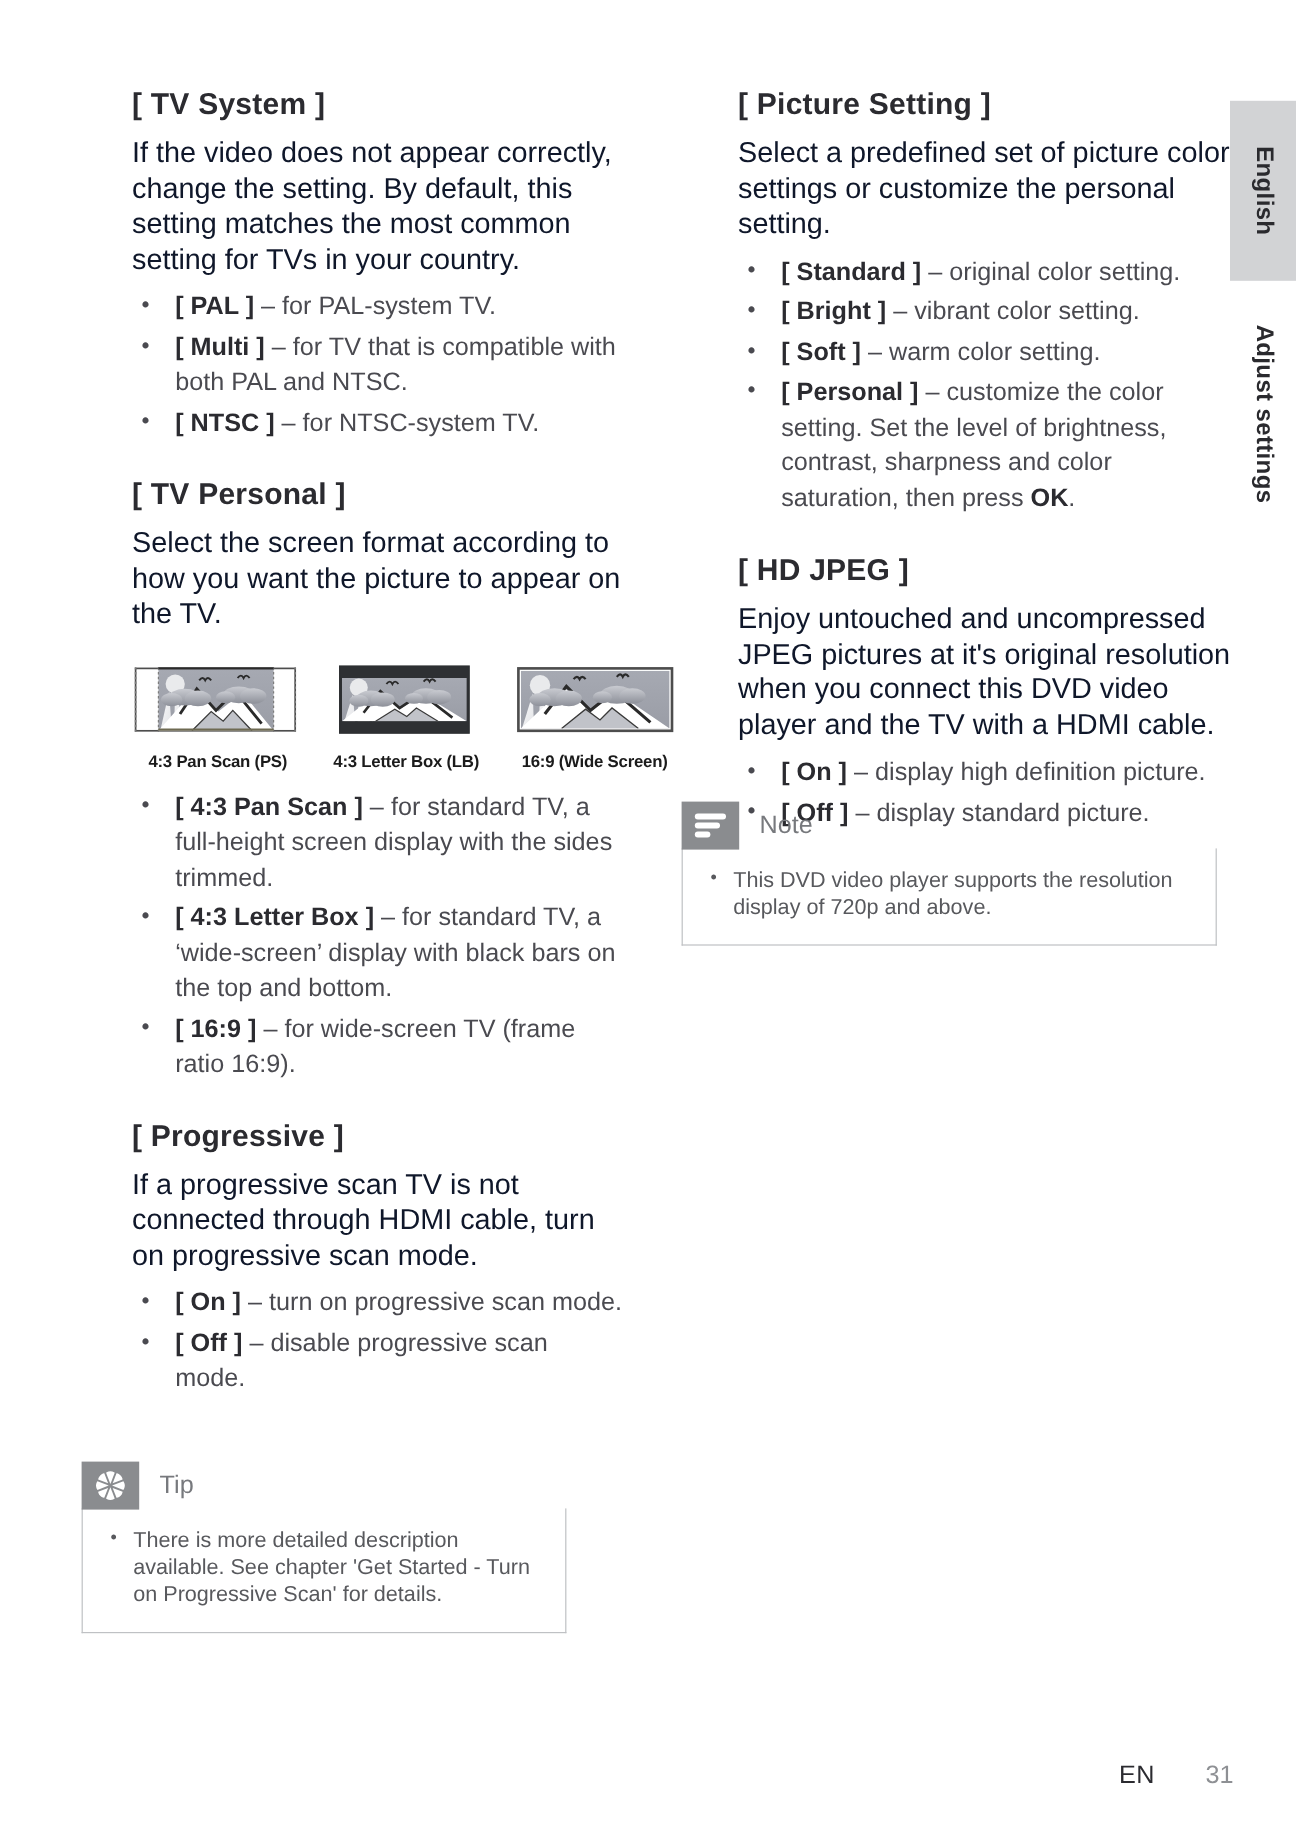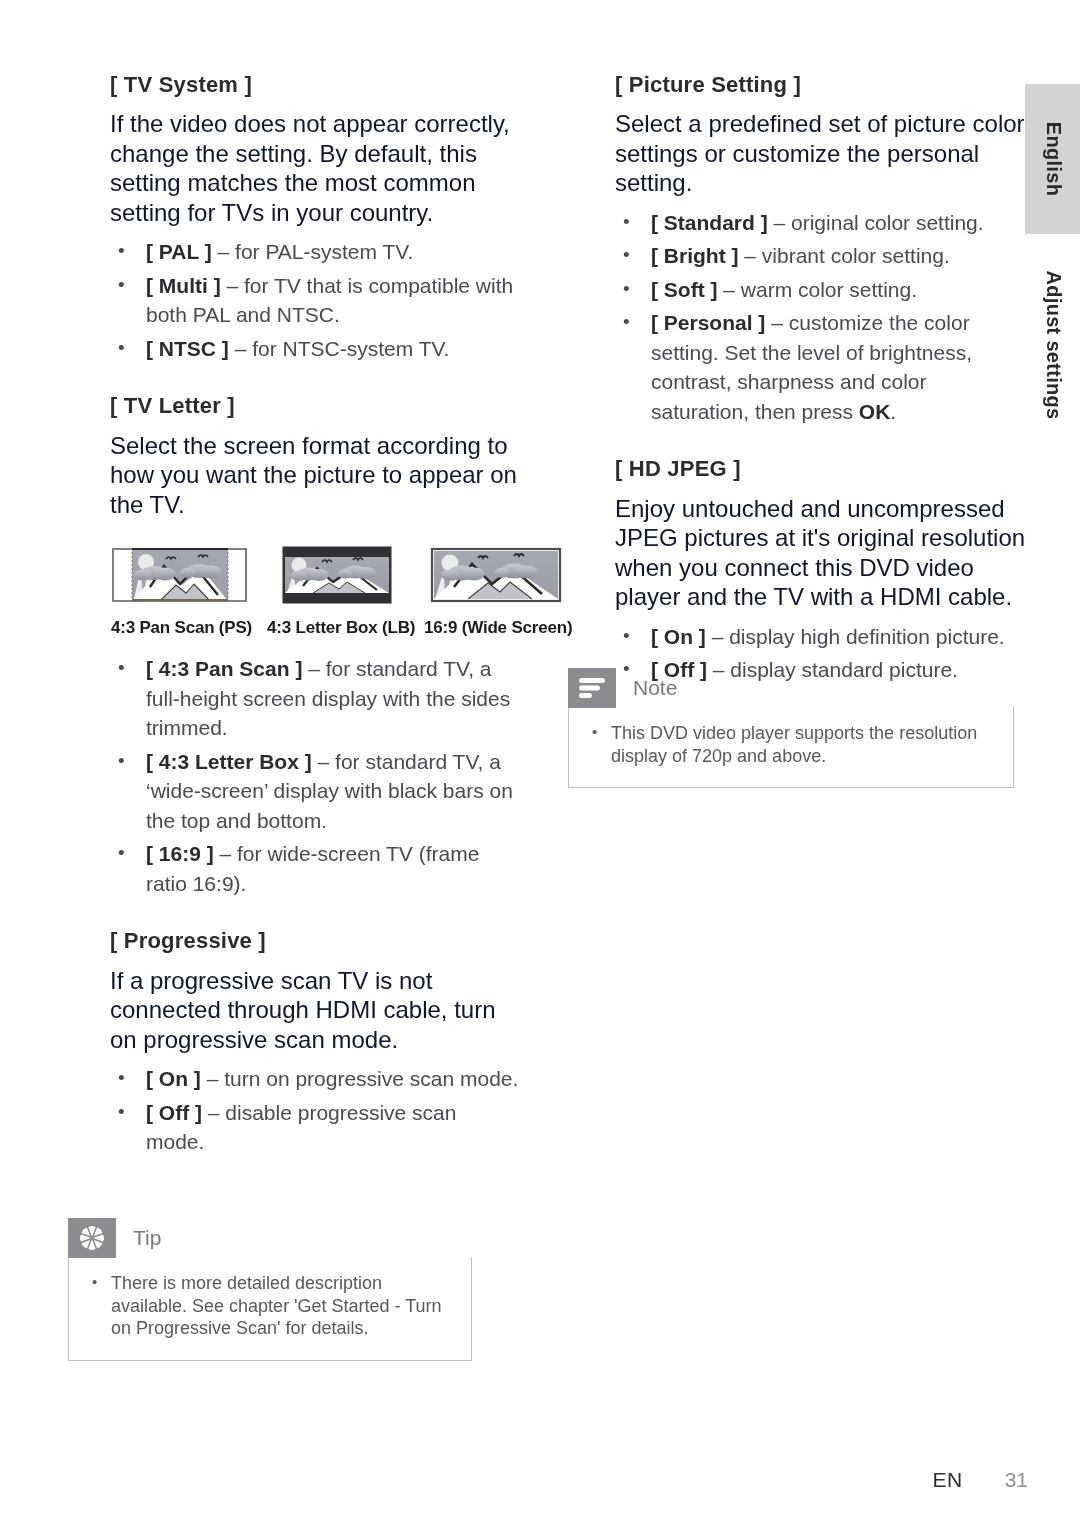--- a/index.html
+++ b/index.html
@@ -66,21 +66,21 @@
   
   .col {
     position: absolute;
     top: 72px;
   }
   .col-left  { left: 110px;  width: 410px; }
   .col-right { left: 615px;  width: 415px; }
 
   
   h3.sec-title {
-    font-size: 22px;
+    font-size: 25px;
     font-weight: bold;
     color: #2b2b30;
     margin: 0 0 11px 0;
     letter-spacing: .2px;
     line-height: 1.2;
   }
   h3.sec-title.spaced { margin-top: 30px; }
 
   p.body {
     font-size: 24px;
@@ -126,21 +126,21 @@
   }
   .fig-item { width: 143px; }
   .fig-box  {
     position: relative;
     height: 68px;
     overflow: hidden;
   }
   .fig-cap {
     margin-top: 9px;
     text-align: center;
-    font-size: 17px;
+    font-size: 14px;
     font-weight: bold;
     color: #1b1b1b;
     font-family: "Liberation Sans", sans-serif;
     letter-spacing: -.2px;
     white-space: nowrap;
   }
   .fig-item.ps  .fig-cap { text-align: center; }
 
   
   .callout { margin-top: 16px; }
@@ -228,21 +228,21 @@
   <div class="col col-left">
 
     <h3 class="sec-title">[ TV System ]</h3>
     <p class="body">If the video does not appear correctly, change the setting. By default, this setting matches the most common setting for TVs in your country.</p>
     <ul class="bullets">
       <li><span class="tok">[ PAL ]</span><span> – for PAL-system TV.</span></li>
       <li><span class="tok">[ Multi ]</span><span> – for TV that is compatible with both PAL and NTSC.</span></li>
       <li><span class="tok">[ NTSC ]</span><span> – for NTSC-system TV.</span></li>
     </ul>
 
-    <h3 class="sec-title spaced">[ TV Letter ]</h3>
+    <h3 class="sec-title spaced">[ TV Personal ]</h3>
     <p class="body">Select the screen format according to how you want the picture to appear on the TV.</p>
 
     <div class="figure">
 
       <div class="fig-item ps">
         <div class="fig-box">
           <svg width="143" height="68" viewBox="0 0 143 68">
             <defs>
               <linearGradient id="sky1" x1="0" y1="0" x2="0" y2="1">
                 <stop offset="0" stop-color="#a6a9b2"></stop>

